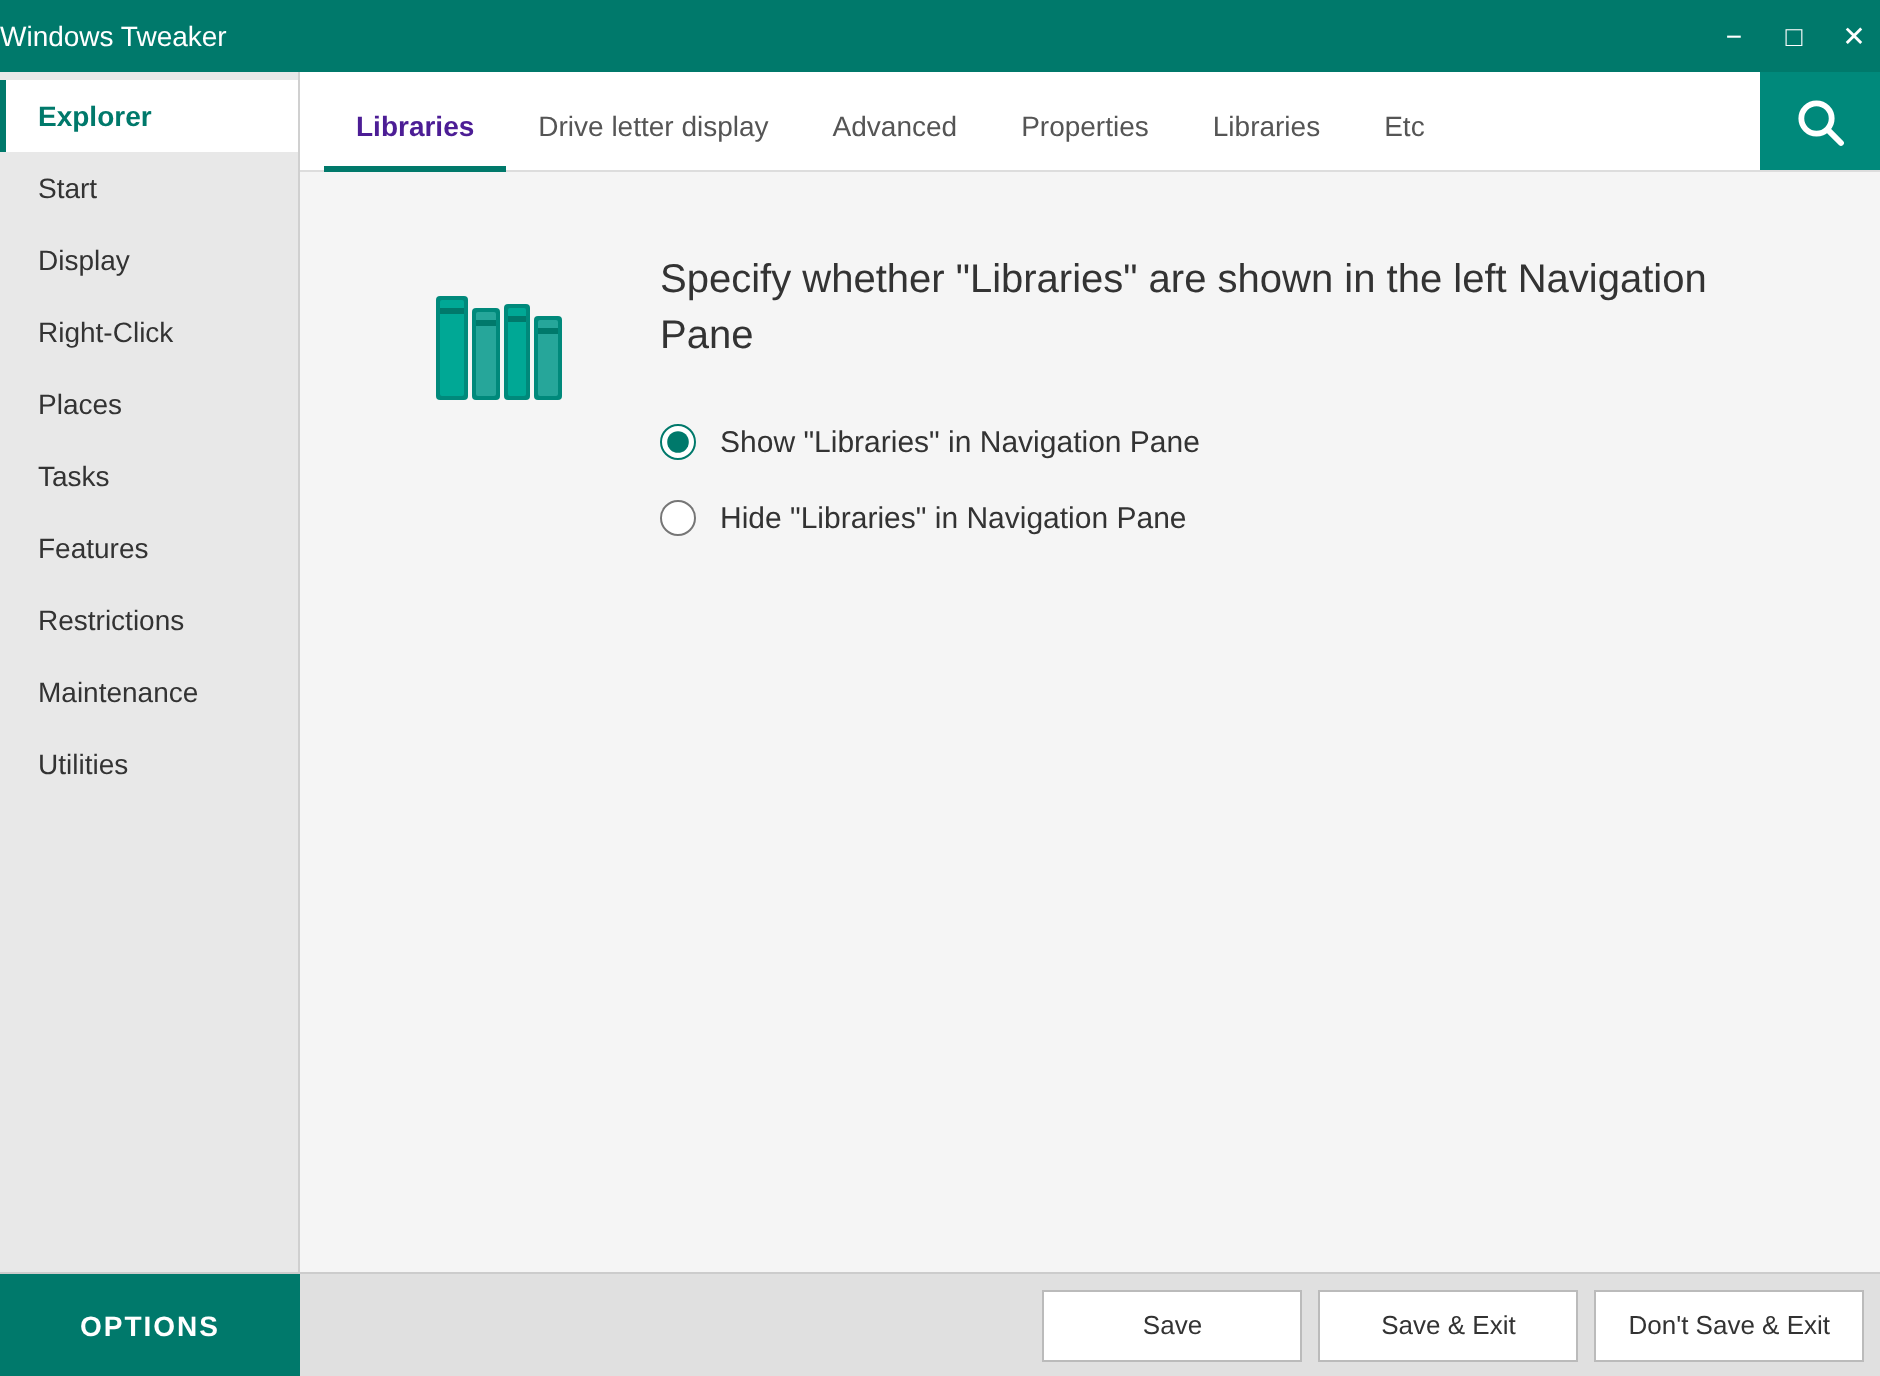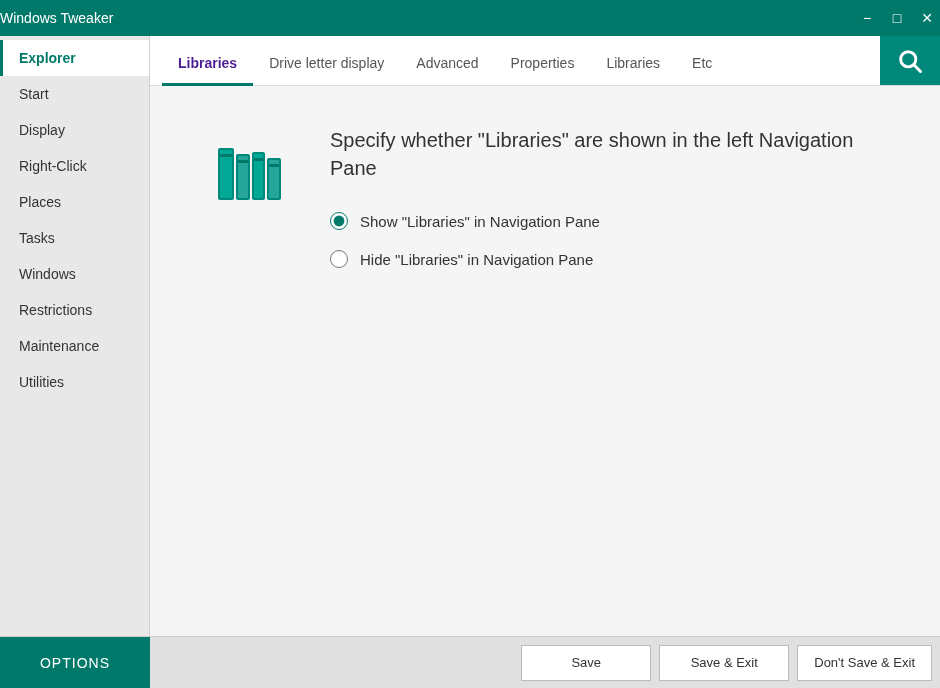--- a/index.html
+++ b/index.html
@@ -86,21 +86,21 @@
     }
     .radio-label { font-size: 15px; color: #333; }
 
     
     #bottombar {
       height: 52px; background: #e0e0e0; border-top: 1px solid #ccc;
       display: flex; align-items: center;
     }
     #options-btn {
       width: 150px; height: 52px; background: #00796b; color: white;
-      border: none; font-size: 14px; font-weight: 400; cursor: pointer;
+      border: none; font-size: 14px; font-weight: 700; cursor: pointer;
       letter-spacing: 1px;
     }
     .spacer { flex: 1; }
     .bottom-btn {
       height: 36px; min-width: 130px; background: white; border: 1px solid #bbb;
       font-size: 13px; color: #333; cursor: pointer; margin-right: 8px; padding: 0 16px;
     }
   </style>
 </head>
 <body>
@@ -130,21 +130,21 @@
       <div class="sidebar-item">
         <span>Right-Click</span>
       </div>
       <div class="sidebar-item">
         <span>Places</span>
       </div>
       <div class="sidebar-item">
         <span>Tasks</span>
       </div>
       <div class="sidebar-item">
-        <span>Windows</span>
+        <span>Features</span>
       </div>
       <div class="sidebar-item">
         <span>Restrictions</span>
       </div>
       <div class="sidebar-item">
         <span>Maintenance</span>
       </div>
       <div class="sidebar-item">
         <span>Utilities</span>
       </div>

